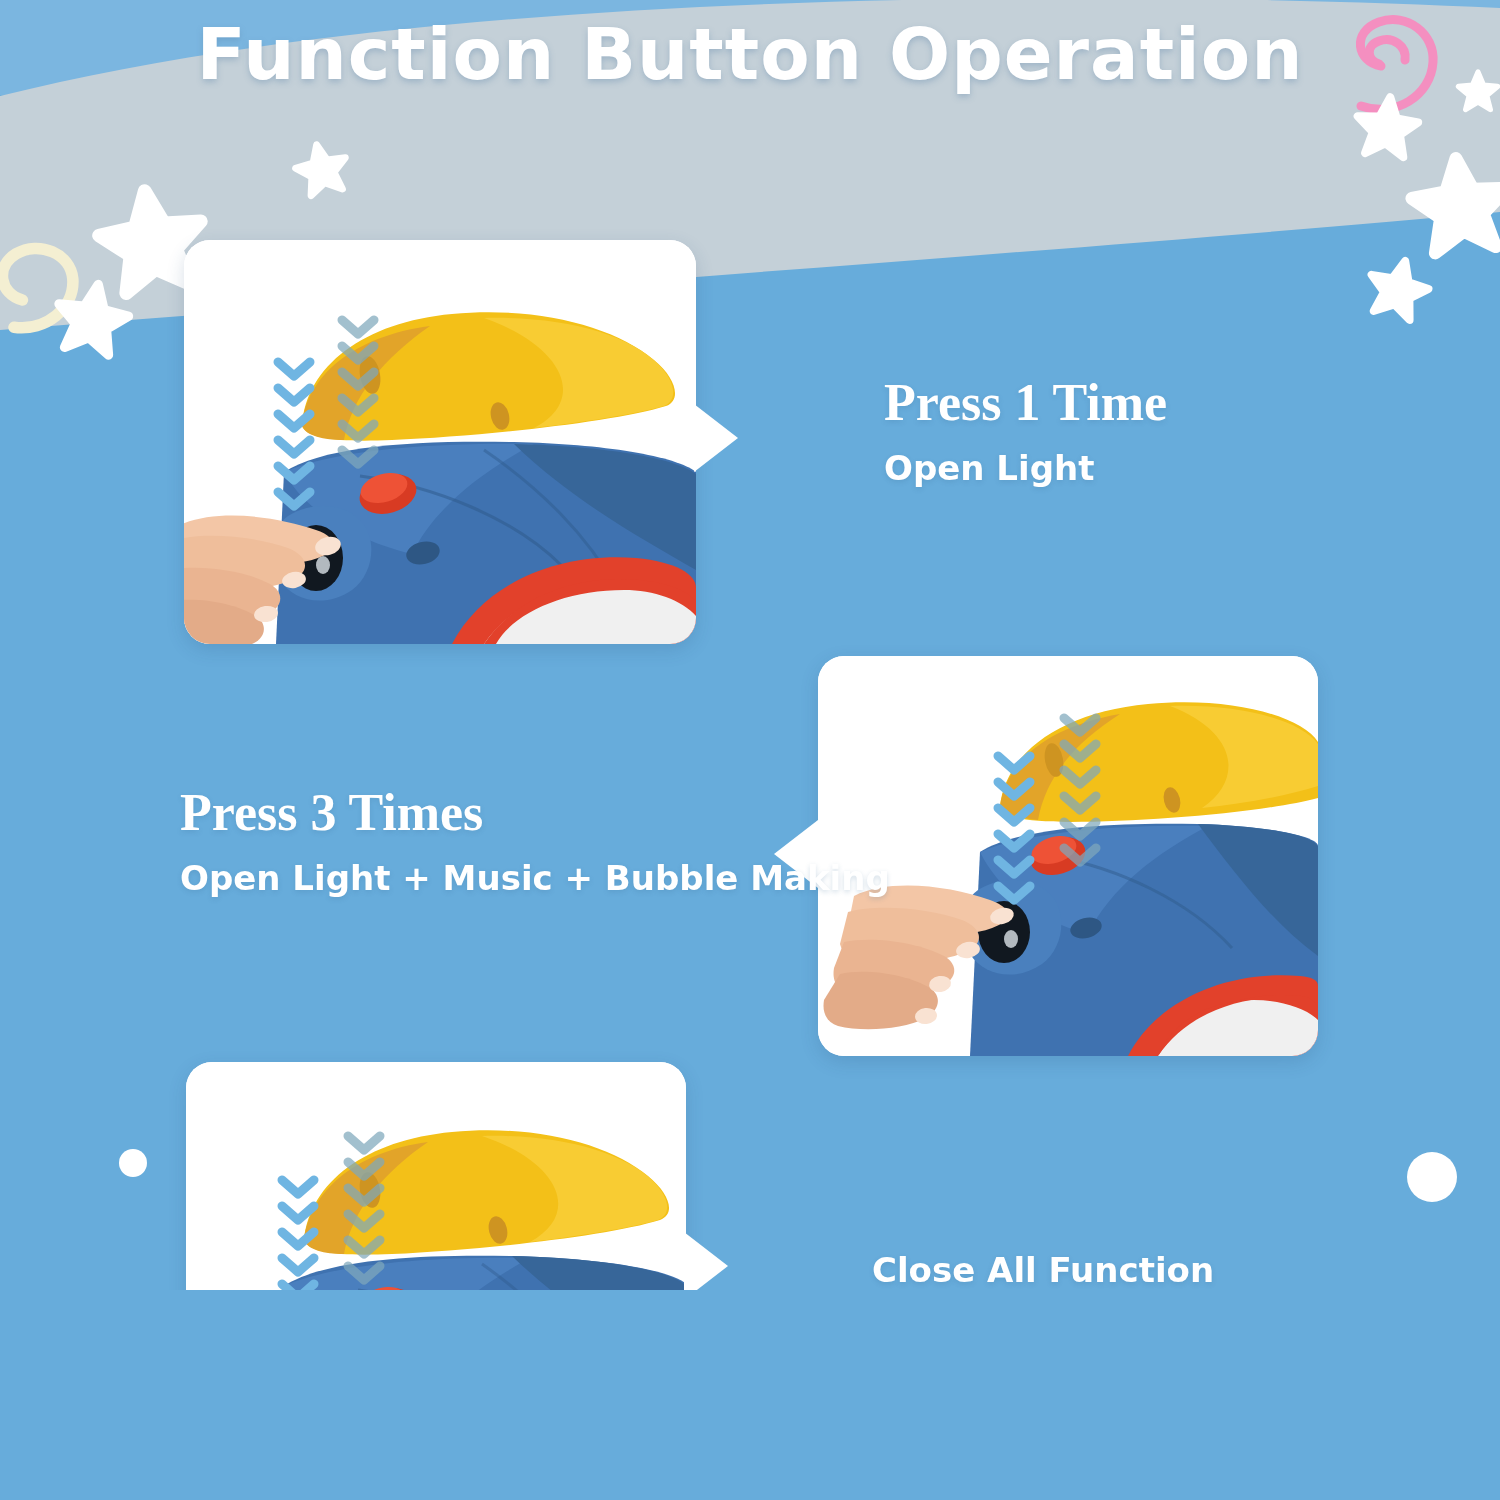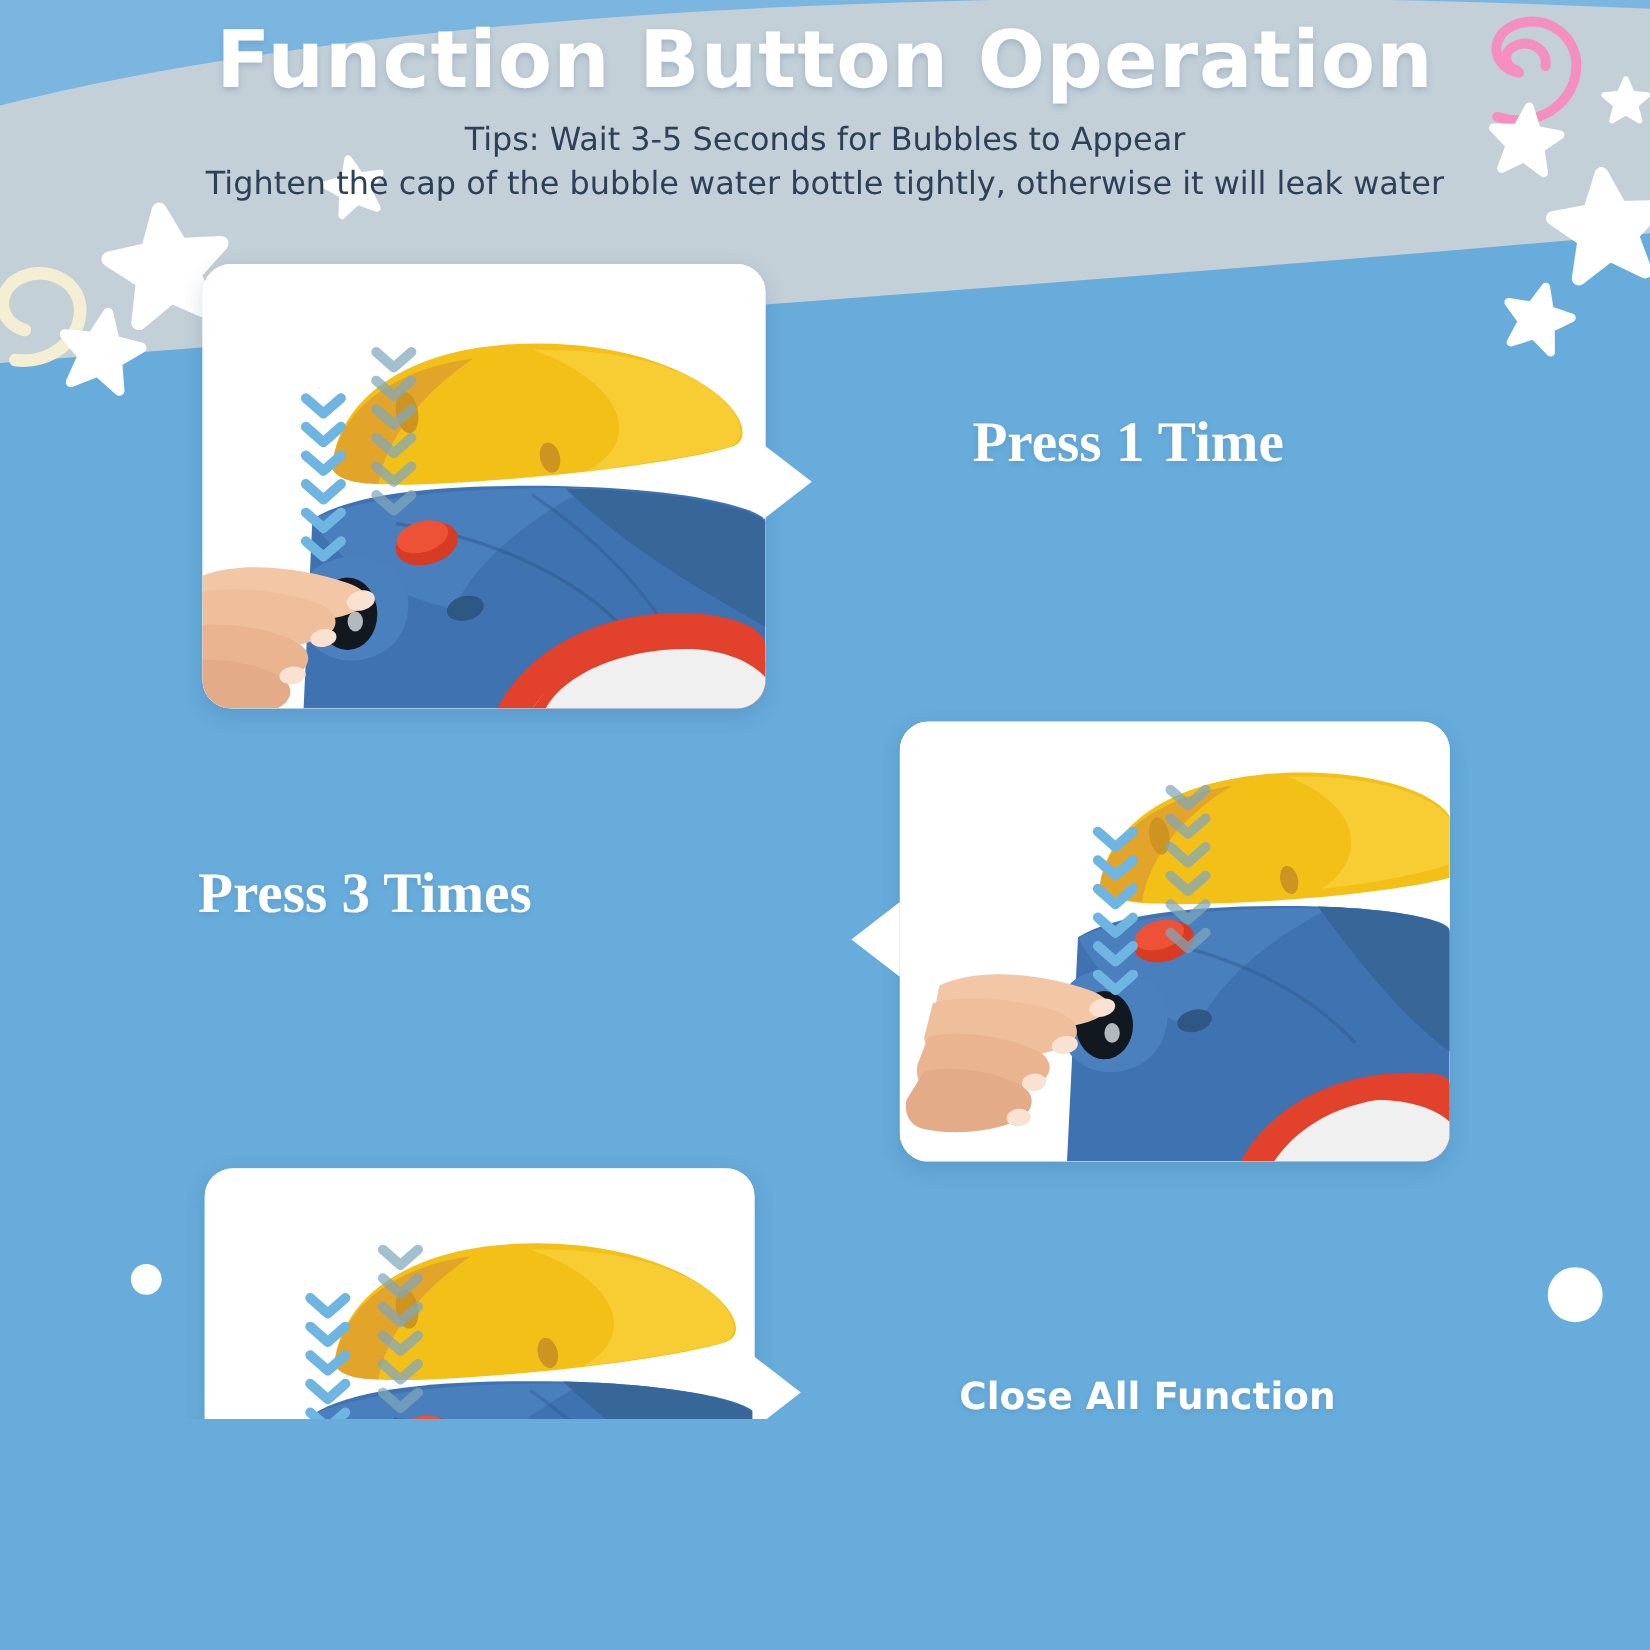--- a/index.html
+++ b/index.html
@@ -138,24 +138,20 @@
     <circle cx="133" cy="1163" r="14" fill="#FFFFFF"></circle>
     <circle cx="70" cy="1346" r="23" fill="#FFFFFF"></circle>
     <circle cx="1432" cy="1177" r="25" fill="#FFFFFF"></circle>
     <circle cx="1402" cy="1459" r="17" fill="#FFFFFF"></circle>
 
     <path d="M-20,1480 C260,1400 760,1392 1150,1430 C1300,1444 1420,1428 1520,1392" fill="none" stroke="#FFFFFF" stroke-width="8" stroke-linecap="round" stroke-dasharray="34 26"></path>
   </svg>
 
   <div class="header">
     <h1 class="title">Function Button Operation</h1>
-    <div class="sub">
-      <span class="l1">Tips: Wait 3-5 Seconds for Bubbles to Appear</span>
-      <span class="l2">Tighten the cap of the bubble water bottle tightly, otherwise it will leak water</span>
-    </div>
   </div>
 
   <div class="card" style="left:184px;top:240px;width:512px;height:404px;">
     <svg class="photo" viewBox="0 0 512 404">
       <rect width="512" height="404" fill="#FFFFFF"></rect>
 
       <path d="M118,186 C122,126 180,82 268,74 C352,66 430,86 470,120 C492,138 498,160 482,166
                C430,182 300,196 208,200 C160,202 124,200 118,186 Z" fill="#F3C018"></path>
       <path d="M118,186 C122,136 170,96 246,86 C200,118 168,156 160,200 C140,200 122,196 118,186 Z" fill="#E2A429"></path>
       <path d="M300,78 C380,76 444,94 474,124 C492,142 494,160 480,166 C452,174 400,182 350,188
@@ -212,20 +208,21 @@
           <use href="#chevg" x="0" y="78"></use>
         <use href="#chevg" x="0" y="104"></use>
           <use href="#chevg" x="0" y="130"></use>
       </g>
     </svg>
   </div>
   <div class="ptr right" style="left:694px;top:404px;"></div>
 
   <div class="block b1">
     <div class="head">Press 1 Time</div>
+    <div class="desc">Open Light</div>
   </div>
 
   <div class="card" style="left:818px;top:656px;width:500px;height:400px;">
     <svg class="photo" viewBox="0 0 500 400">
       <rect width="500" height="400" fill="#FFFFFF"></rect>
       <path d="M182,150 C188,96 244,56 330,48 C412,40 484,60 500,86 L500,142
                C448,156 330,166 252,166 C210,166 186,162 182,150 Z" fill="#F3C018"></path>
       <path d="M182,150 C188,104 232,70 302,58 C258,86 228,120 220,164 C200,162 184,158 182,150 Z" fill="#E2A429"></path>
       <path d="M352,50 C424,48 482,64 500,88 L500,130 C468,140 424,148 384,152 C426,124 420,76 352,50 Z" fill="#F8CC33"></path>
       <ellipse cx="236" cy="104" rx="9" ry="17" fill="#CE9421" transform="rotate(-10 236 104)"></ellipse>
@@ -272,20 +269,21 @@
           <use href="#chevg" x="0" y="78"></use>
         <use href="#chevg" x="0" y="104"></use>
           <use href="#chevg" x="0" y="130"></use>
       </g>
     </svg>
   </div>
   <div class="ptr left" style="left:774px;top:820px;"></div>
 
   <div class="block b2">
     <div class="head">Press 3 Times</div>
+    <div class="desc">Open Light + Music + Bubble Making</div>
   </div>
 
   <div class="card" style="left:186px;top:1062px;width:500px;height:396px;">
     <svg class="photo" viewBox="0 0 500 396">
       <rect width="500" height="396" fill="#FFFFFF"></rect>
       <path d="M118,178 C124,120 180,78 266,70 C348,62 424,82 462,114 C484,132 490,152 474,158
                C422,174 296,188 206,192 C158,194 124,192 118,178 Z" fill="#F3C018"></path>
       <path d="M118,178 C124,130 168,90 242,80 C198,110 166,148 158,192 C138,192 122,188 118,178 Z" fill="#E2A429"></path>
       <path d="M296,74 C374,72 436,90 466,118 C484,136 486,152 472,158 C444,166 394,174 344,180
                C396,152 374,100 296,74 Z" fill="#F8CC33"></path>

